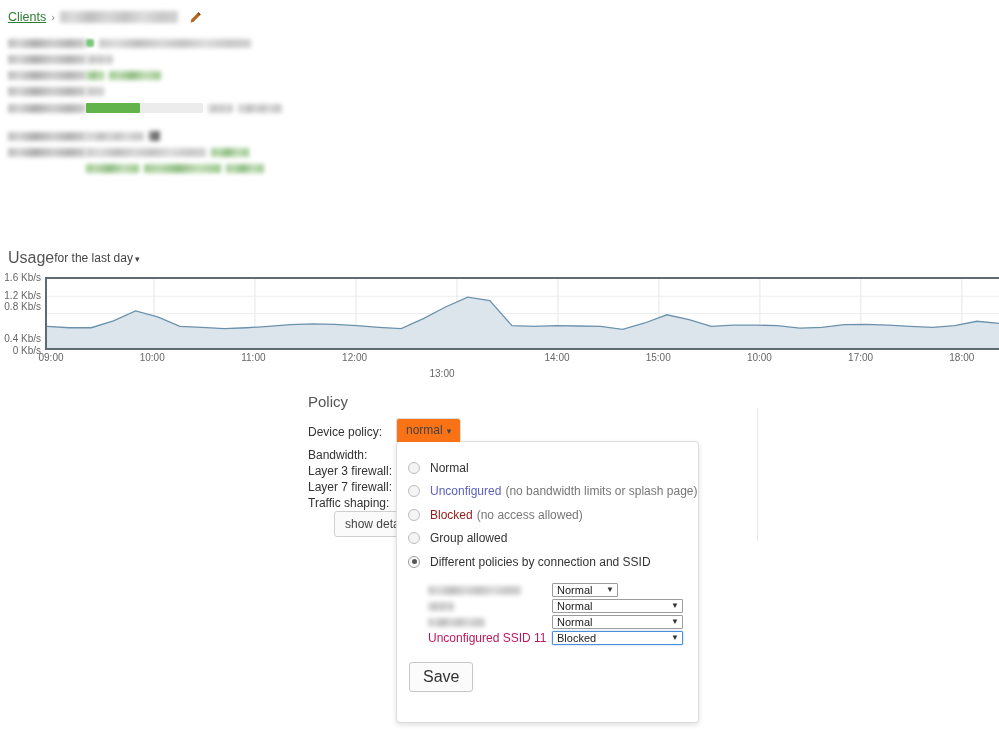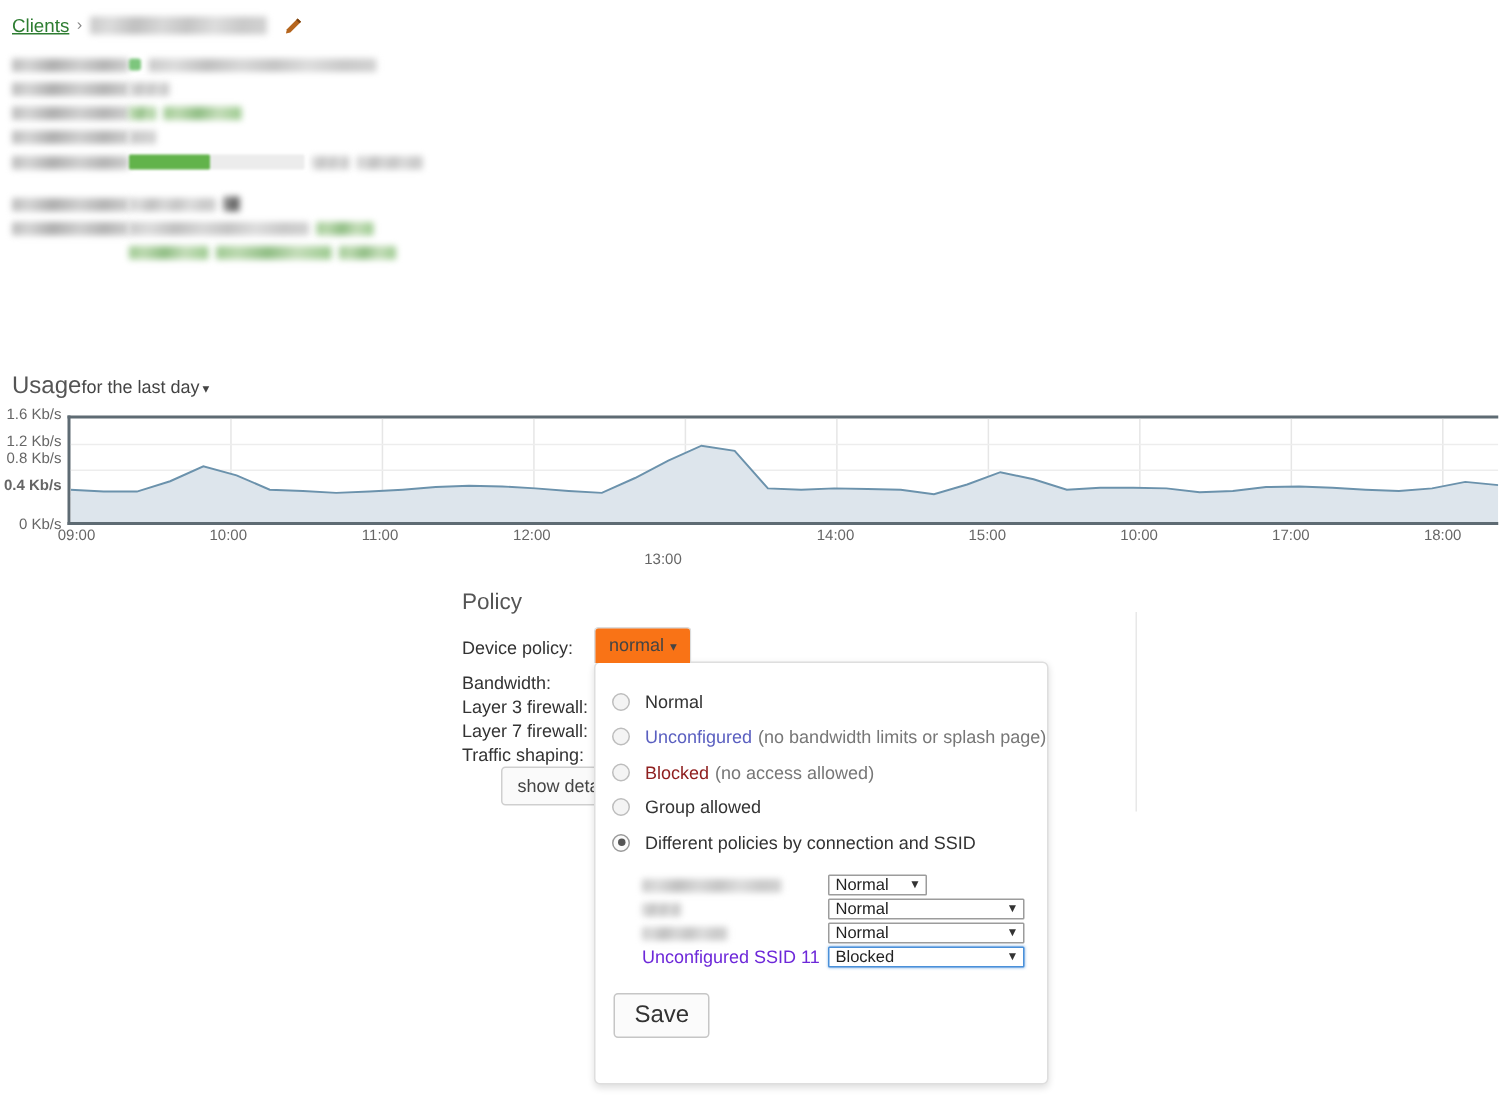--- a/index.html
+++ b/index.html
@@ -153,21 +153,21 @@
   }
   .opt-main { font-weight: normal; }
   .opt-main.whitelisted { color: #5a5fc0; }
   .opt-main.blocked { color: #8f2020; }
   .opt-note { color: #777; margin-left: 4px; }
 
   #ssid-table { margin: 8px 0 0 31px; }
   .ssid-row { display: flex; align-items: center; height: 16px; margin-bottom: 0px; }
   .ssid-name {
     width: 124px; flex: 0 0 124px;
-    font-size: 12px; color: #6d28d9;
+    font-size: 12px; color: #be185d;
   }
   .ssid-select {
     height: 14px;
     border: 1px solid #9c9c9c;
     background: #ffffff;
     font-size: 11px; color: #222;
     display: flex; align-items: center; justify-content: space-between;
     padding: 0 3px 0 4px;
     line-height: 12px;
     cursor: pointer;
@@ -282,21 +282,21 @@
     <span id="usage-range">
       <span>for the last day</span><span class="caret">▾</span>
     </span>
   </div>
 
   <div id="chart-wrap">
     <div id="y-axis">
         <div class="ytick" style="top: 5px;">1.6 Kb/s</div>
         <div class="ytick" style="top: 23.25px;">1.2 Kb/s</div>
         <div class="ytick" style="top: 34px;">0.8 Kb/s</div>
-        <div class="ytick" style="top: 52px; font-weight: bold;">0.4 Kb/s</div>
+        <div class="ytick" style="top: 66px;">0.4 Kb/s</div>
         <div class="ytick" style="top: 78px;">0 Kb/s</div>
       </div>
     <div id="plot">
       <svg id="plot-svg" viewBox="0 0 952 69" preserveAspectRatio="none">
         <g id="gridlines">
             <line x1="106.97526205450733" x2="106.97526205450733" y1="0" y2="69" stroke="#e6e6e6" stroke-width="1"></line>
             <line x1="207.9631027253669" x2="207.9631027253669" y1="0" y2="69" stroke="#e6e6e6" stroke-width="1"></line>
             <line x1="308.9509433962265" x2="308.9509433962265" y1="0" y2="69" stroke="#e6e6e6" stroke-width="1"></line>
             <line x1="409.938784067086" x2="409.938784067086" y1="0" y2="69" stroke="#e6e6e6" stroke-width="1"></line>
             <line x1="510.92662473794553" x2="510.92662473794553" y1="0" y2="69" stroke="#e6e6e6" stroke-width="1"></line>

